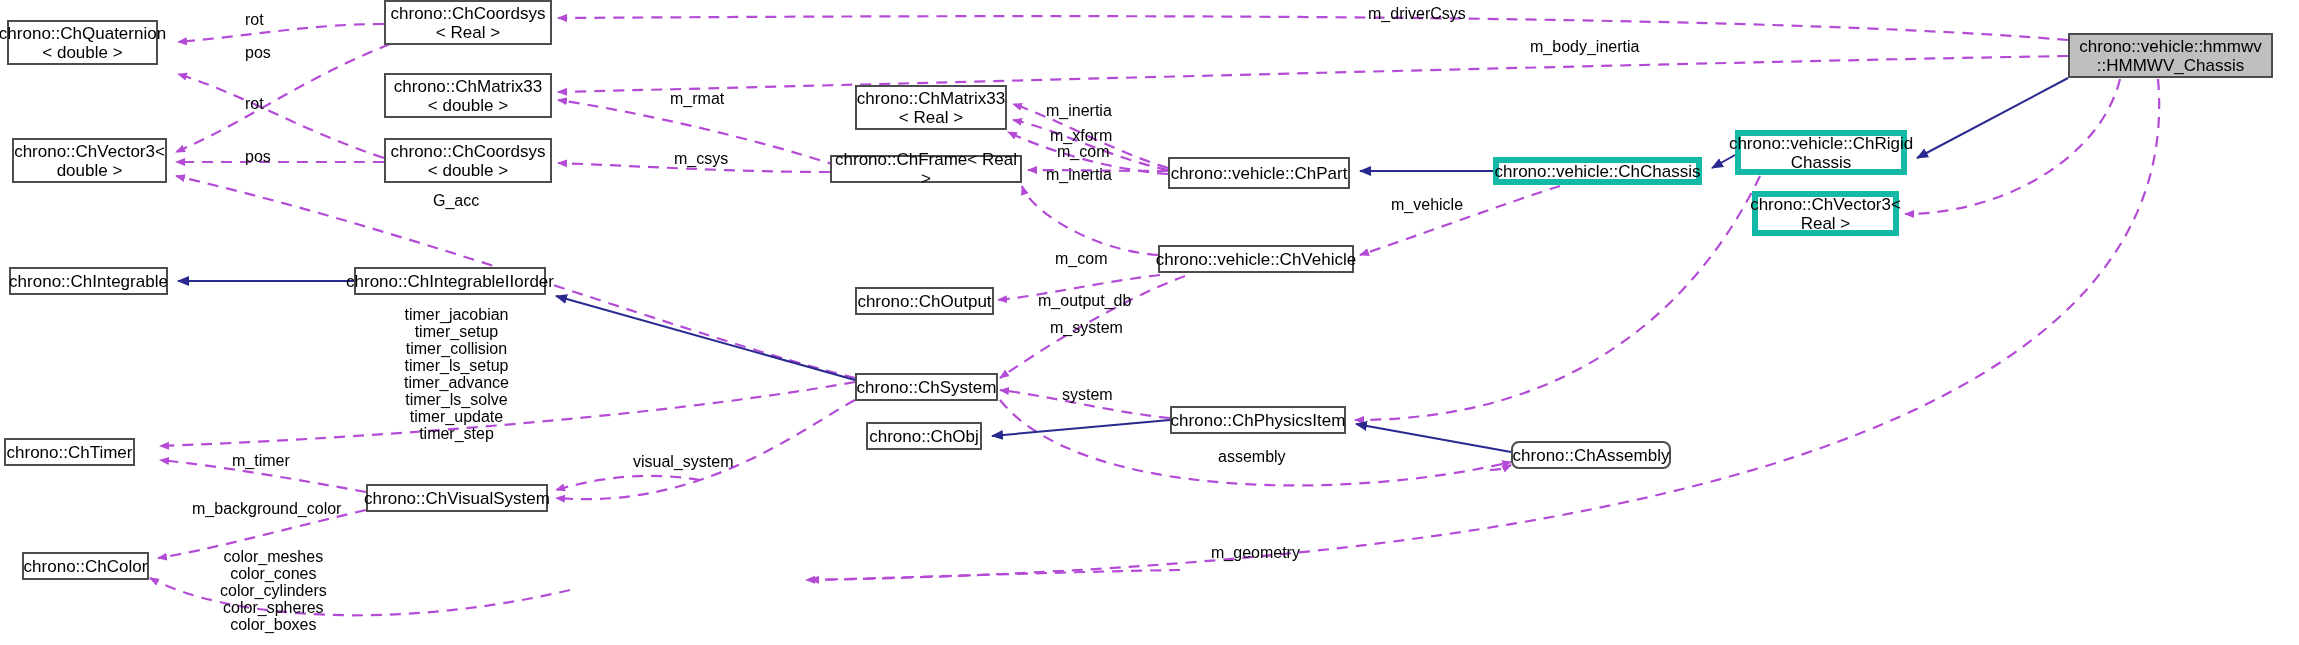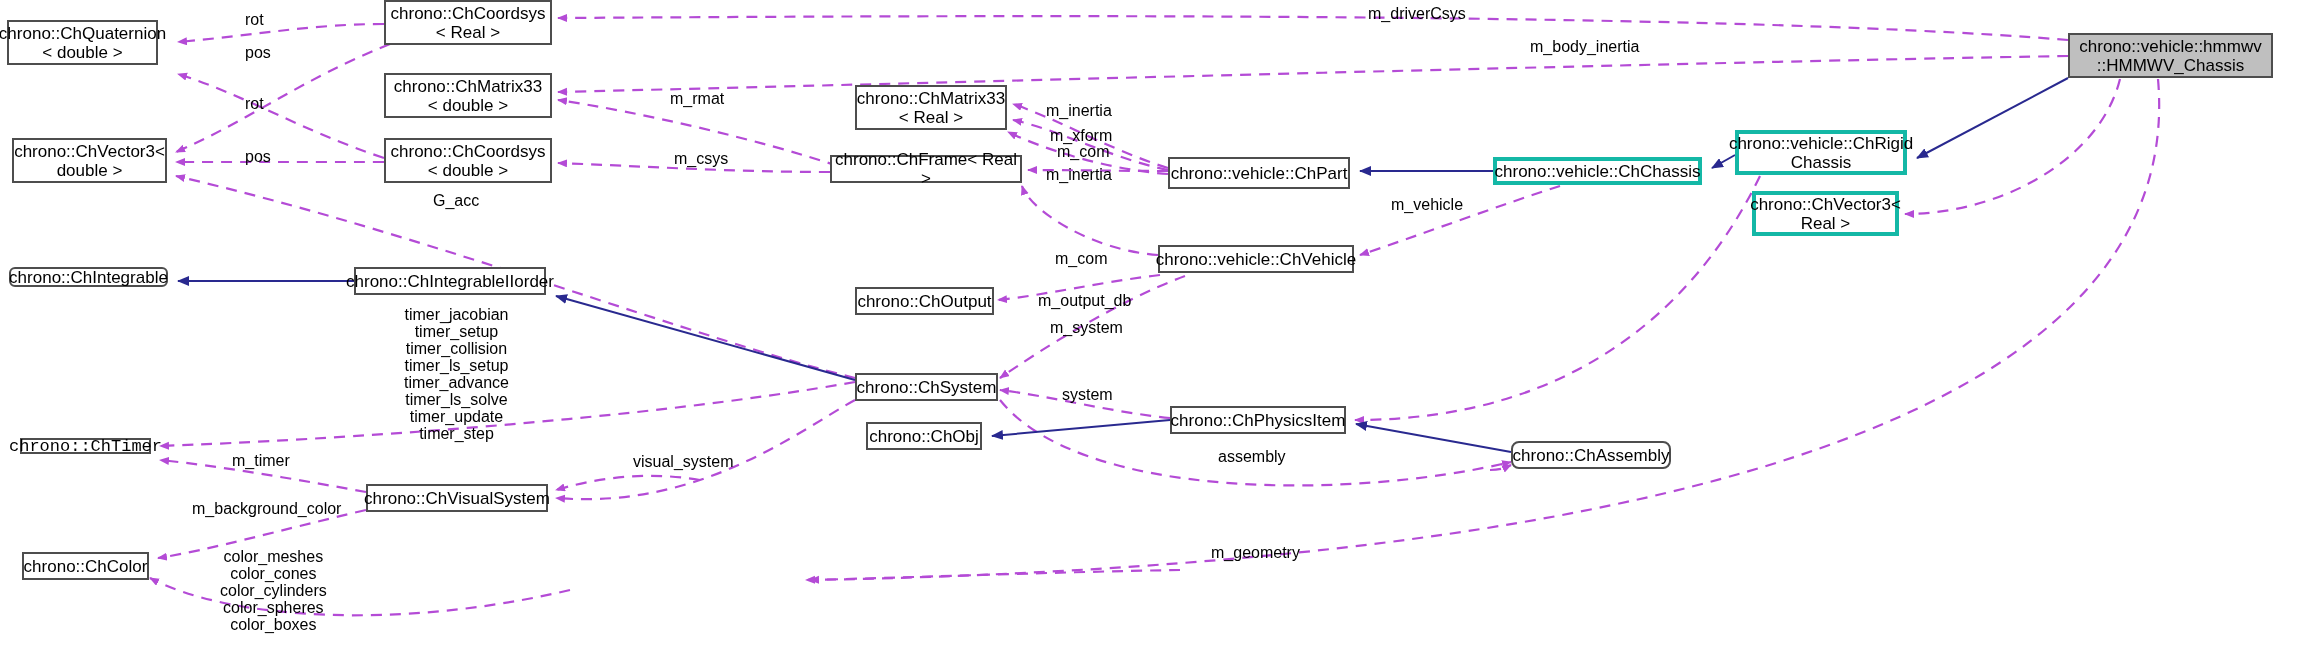--- a/index.html
+++ b/index.html
@@ -18,21 +18,21 @@
   #edge-layer {
     position: absolute;
     left: 0; top: 0;
     width: 2299px;
     height: 645px;
     pointer-events: none;
   }
   .node {
     position: absolute;
     box-sizing: border-box;
-    border: 4px solid #14b8a6;
+    border: 6px solid #14b8a6;
     background: #ffffff;
     color: #000000;
     font-size: 17px;
     line-height: 19px;
     text-align: center;
     display: flex;
     align-items: center;
     justify-content: center;
     white-space: pre-line;
     padding: 0 3px;
@@ -171,28 +171,28 @@
   <div class="node thick" style="left: 830px; top: 155px; width: 192px; height: 28px;">chrono::ChFrame&lt; Real &gt;</div>
   <div class="node thick" style="left: 1168px; top: 157px; width: 182px; height: 32px;">chrono::vehicle::ChPart</div>
   <div class="node" style="left: 1493px; top: 157px; width: 209px; height: 28px;">chrono::vehicle::ChChassis</div>
   <div class="node" style="left: 1735px; top: 130px; width: 172px; height: 45px;">chrono::vehicle::ChRigid
 Chassis</div>
   <div class="node highlight thick" style="left: 2068px; top: 33px; width: 205px; height: 45px;">chrono::vehicle::hmmwv
 ::HMMWV_Chassis</div>
   <div class="node" style="left: 1752px; top: 191px; width: 147px; height: 45px;">chrono::ChVector3&lt;
 Real &gt;</div>
   <div class="node thick" style="left: 1158px; top: 245px; width: 196px; height: 28px;">chrono::vehicle::ChVehicle</div>
-  <div class="node thick" style="left: 9px; top: 267px; width: 159px; height: 20px; border-radius: 6px;">chrono::ChIntegrable</div>
+  <div class="node thick" style="left: 9px; top: 267px; width: 159px; height: 28px;">chrono::ChIntegrable</div>
   <div class="node thick" style="left: 354px; top: 267px; width: 192px; height: 28px;">chrono::ChIntegrableIIorder</div>
   <div class="node thick" style="left: 855px; top: 287px; width: 139px; height: 28px;">chrono::ChOutput</div>
   <div class="node thick" style="left: 855px; top: 373px; width: 143px; height: 28px;">chrono::ChSystem</div>
   <div class="node thick" style="left: 866px; top: 422px; width: 116px; height: 28px;">chrono::ChObj</div>
   <div class="node thick" style="left: 1170px; top: 406px; width: 176px; height: 28px;">chrono::ChPhysicsItem</div>
   <div class="node thick" style="left: 1511px; top: 441px; width: 160px; height: 28px; border-radius: 8px;">chrono::ChAssembly</div>
-  <div class="node thick" style="left: 20px; top: 438px; width: 131px; height: 16px; font-family: Liberation Mono, monospace;">chrono::ChTimer</div>
+  <div class="node thick" style="left: 4px; top: 438px; width: 131px; height: 28px;">chrono::ChTimer</div>
   <div class="node thick" style="left: 366px; top: 484px; width: 182px; height: 28px;">chrono::ChVisualSystem</div>
   <div class="node thick" style="left: 22px; top: 552px; width: 127px; height: 28px;">chrono::ChColor</div>
 
   <div class="edge-label" style="left: 245px; top: 11px;">rot</div>
   <div class="edge-label" style="left: 245px; top: 44px;">pos</div>
   <div class="edge-label" style="left: 245px; top: 95px;">rot</div>
   <div class="edge-label" style="left: 245px; top: 148px;">pos</div>
   <div class="edge-label" style="left: 433px; top: 192px;">G_acc</div>
   <div class="edge-label" style="left: 670px; top: 90px;">m_rmat</div>
   <div class="edge-label" style="left: 674px; top: 150px;">m_csys</div>

